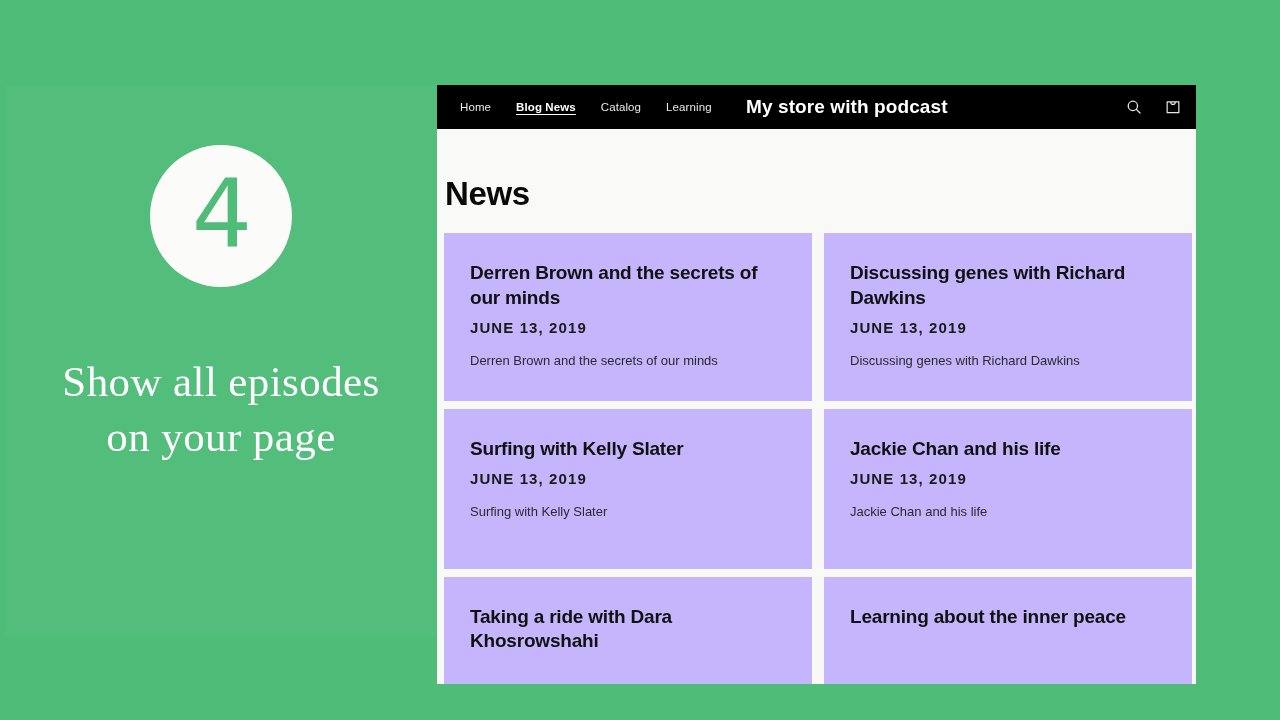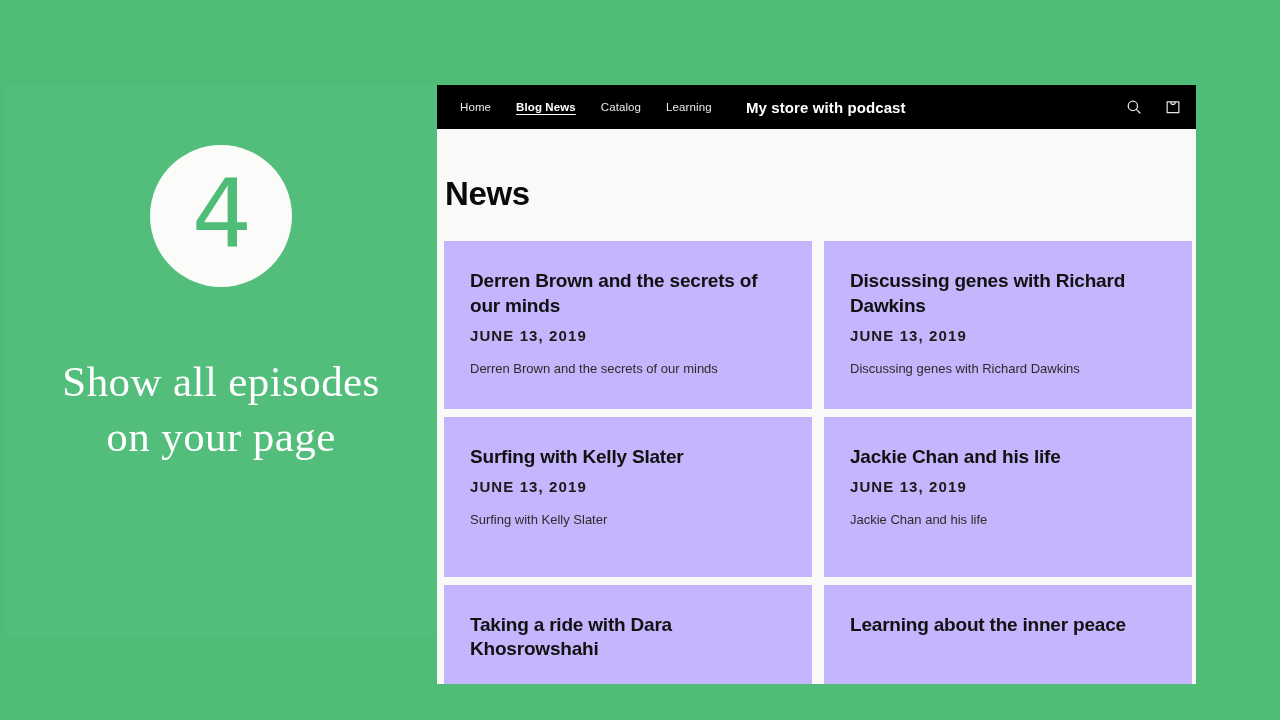--- a/index.html
+++ b/index.html
@@ -89,39 +89,39 @@
     font-weight:bold;
     color:#FFFFFF;
     text-decoration:underline;
     text-underline-offset:3px;
   }
   #site-title {
     position:absolute;
     left:309px;
     color:#FFFFFF;
     font-weight:bold;
-    font-size:15px;
+    font-size:19px;
     letter-spacing:0.1px;
     white-space:nowrap;
   }
   #header-actions {
     margin-left:auto;
     display:flex;
     align-items:center;
     gap:21px;
   }
   .header-icon {
     width:18px; height:18px;
     display:block;
     color:#E8E8E8;
   }
 
   
   #page-heading-wrap {
-    padding:46px 0 28px 8px;
+    padding:46px 0 20px 8px;
   }
   #page-title {
     font-size:33px;
     font-weight:bold;
     color:#0A0A0A;
     letter-spacing:-0.4px;
   }
 
   
   #article-grid {

